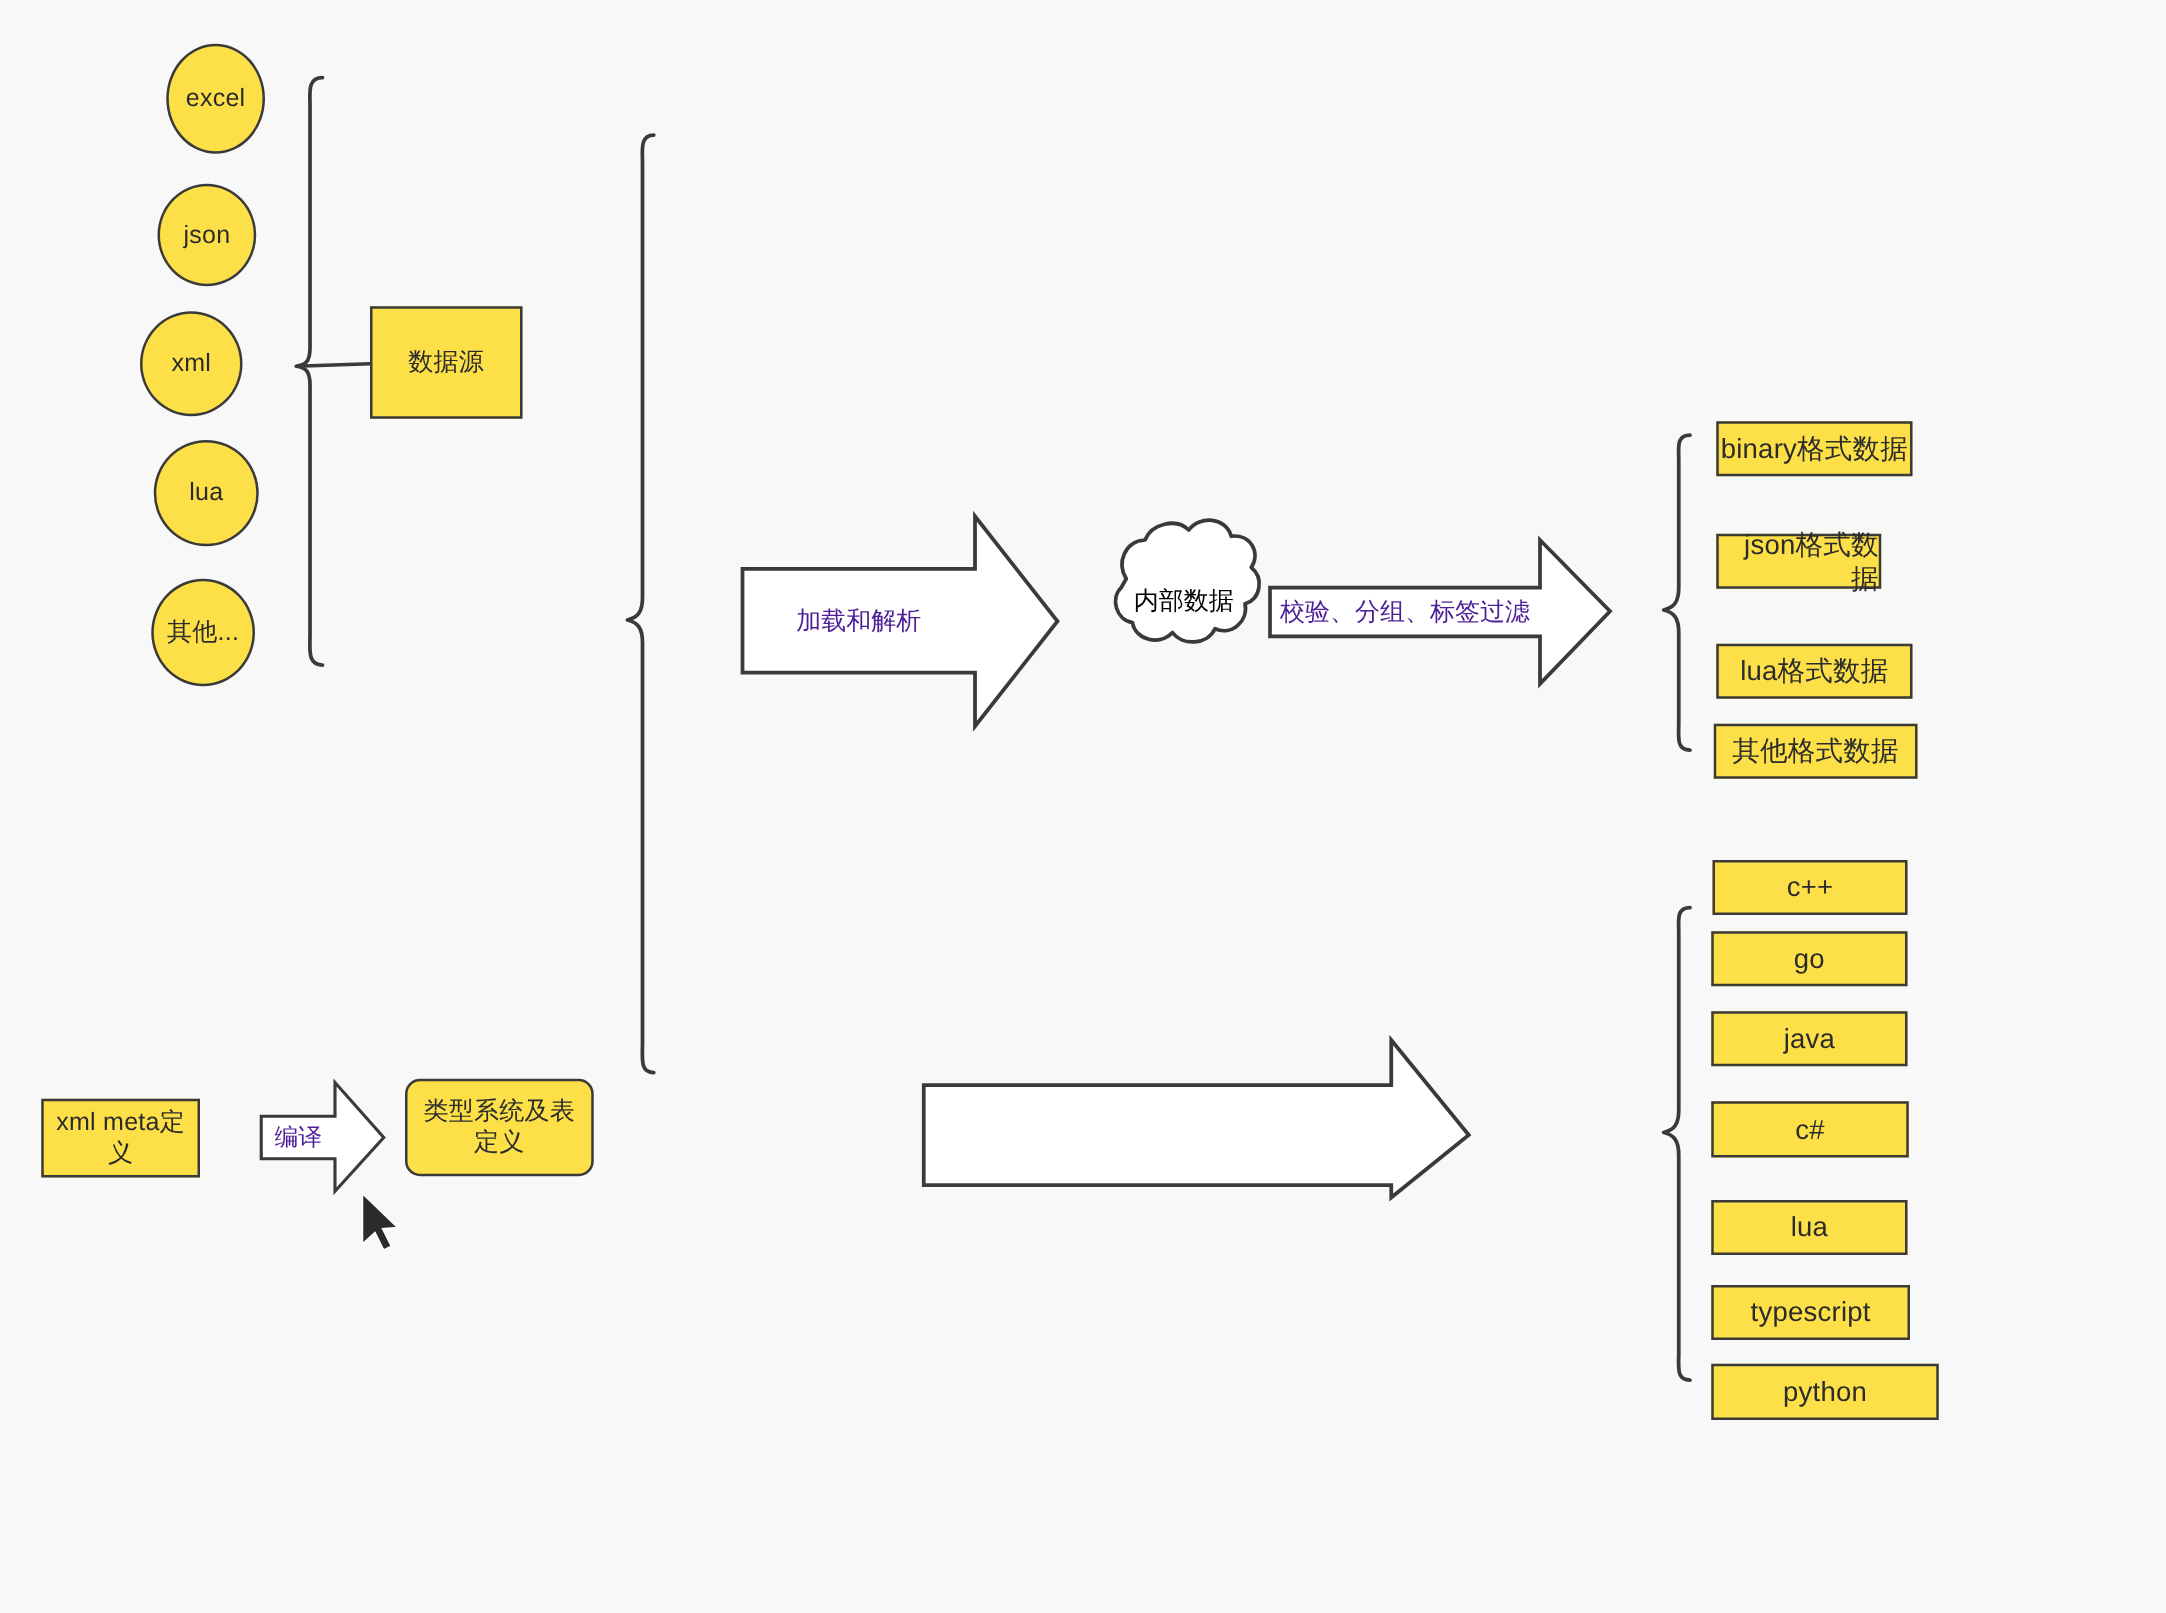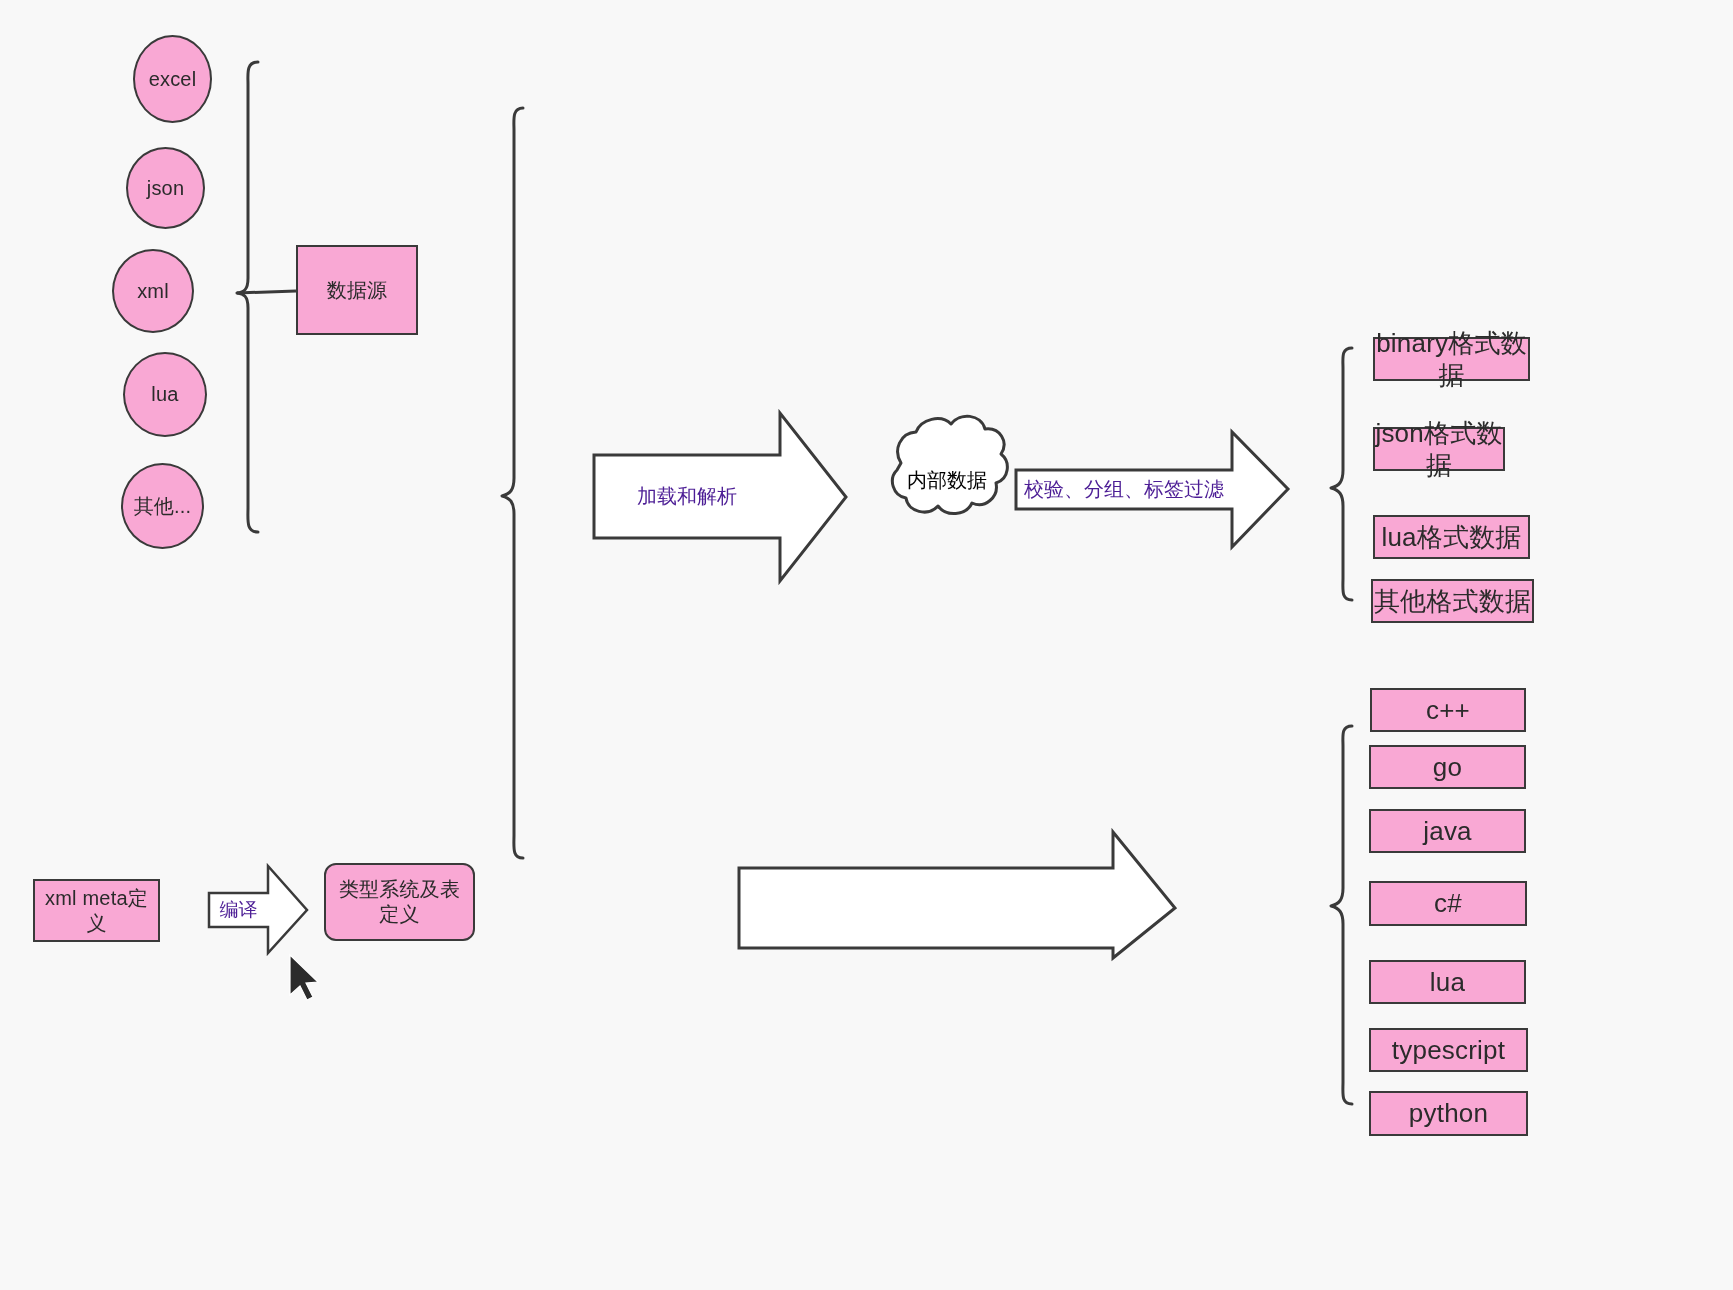--- a/index.html
+++ b/index.html
@@ -13,42 +13,43 @@
   #canvas {
     position: relative;
     width: 1733px;
     height: 1290px;
     background: #f8f8f8;
     overflow: hidden;
   }
   .node {
     position: absolute;
     box-sizing: border-box;
-    background: #f9a8d4;
+    background: #fde047;
     border: 2.5px solid #3a3a3a;
     color: #2b2b2b;
     display: flex;
     align-items: center;
     justify-content: center;
     text-align: center;
     line-height: 1.25;
     font-size: 20px;
     font-weight: 400;
     letter-spacing: .2px;
   }
   .circle {
     border-radius: 50%;
     border-width: 2.5px;
   }
   .rect { }
   .rounded {
     border-radius: 12px;
   }
   .small-box {
-    font-size: 26px;
+    font-size: 22px;
+    text-align: right;
   }
   .svg-layer {
     position: absolute;
     left: 0; top: 0;
     width: 1733px;
     height: 1290px;
     pointer-events: none;
   }
   .arrow-label {
     position: absolute;
@@ -251,17 +252,17 @@
   </div>
   <div class="node rect small-box" style="left:1369px; top:881px; width:158px; height:45px;">
     <span>c#</span>
   </div>
   <div class="node rect small-box" style="left:1369px; top:960px; width:157px; height:44px;">
     <span>lua</span>
   </div>
   <div class="node rect small-box" style="left:1369px; top:1028px; width:159px; height:44px;">
     <span>typescript</span>
   </div>
-  <div class="node rect small-box" style="left:1369px; top:1091px; width:159px; height:45px;">
+  <div class="node rect small-box" style="left:1369px; top:1091px; width:182px; height:45px;">
     <span>python</span>
   </div>
 
 </div>
 
 </body></html>

